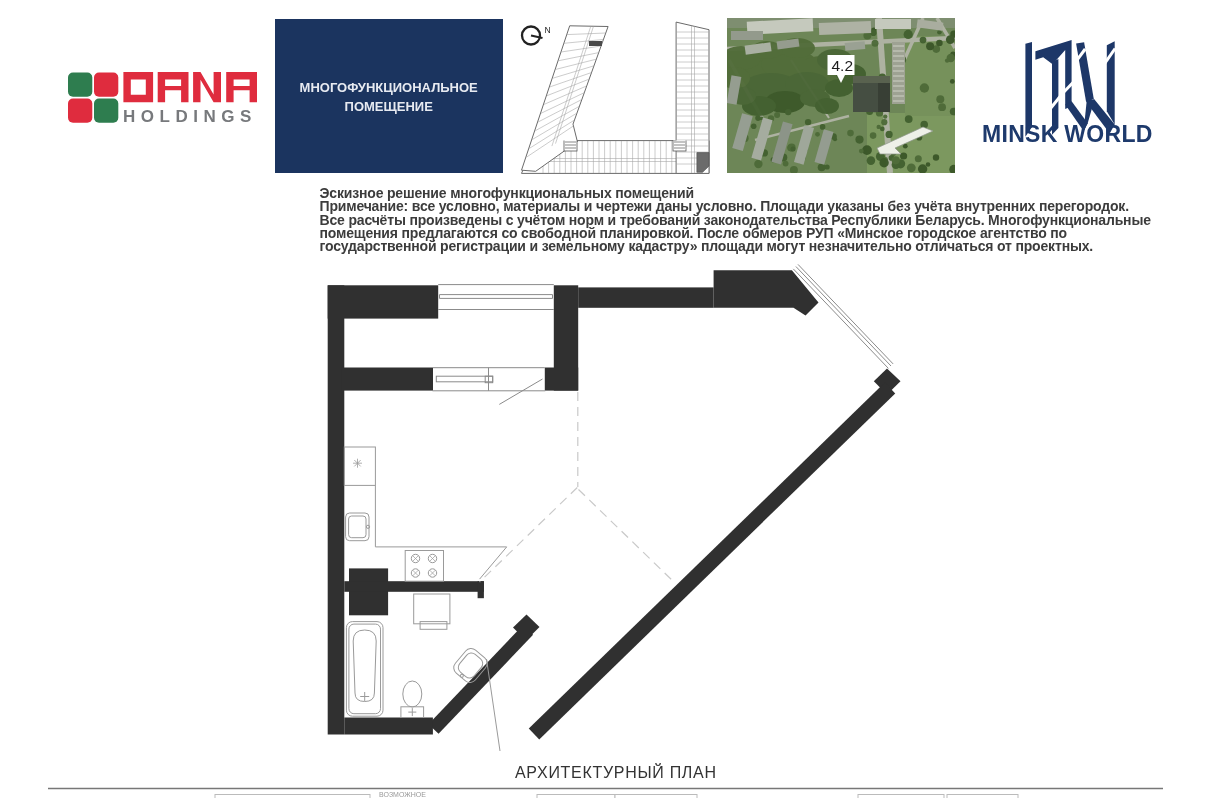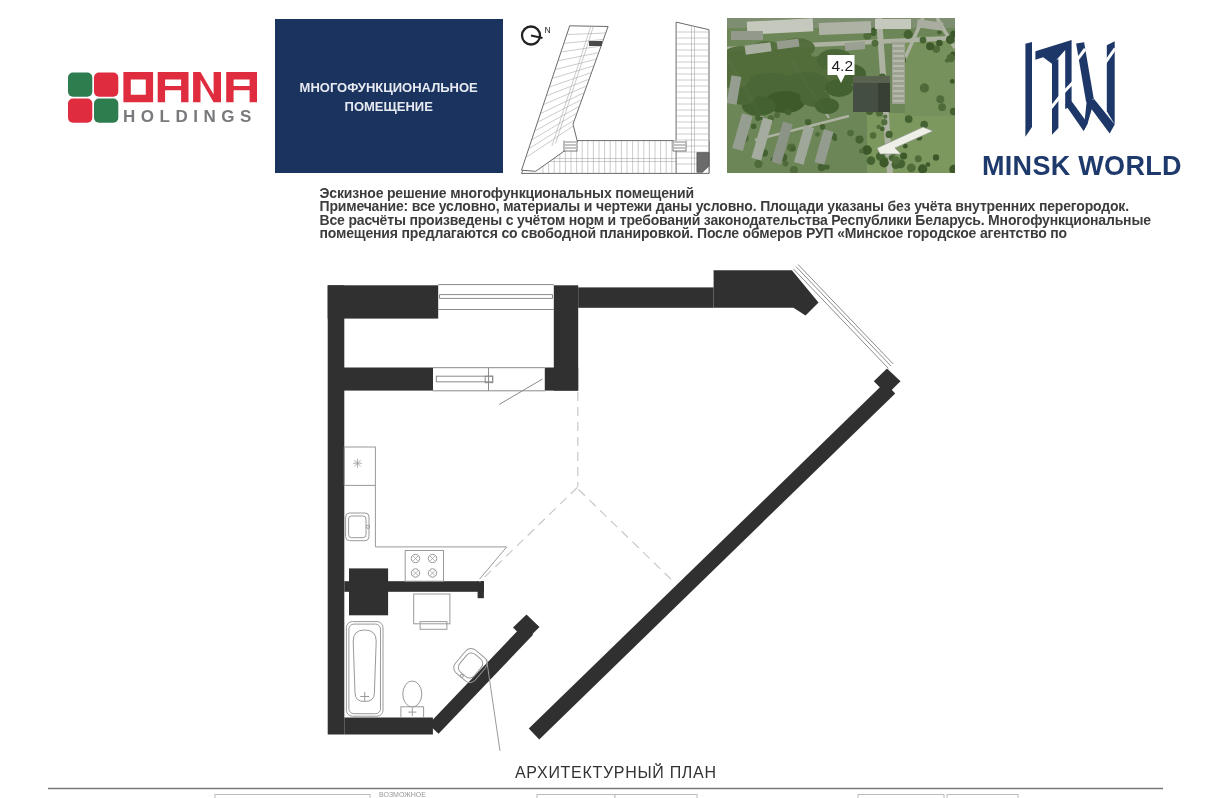--- a/index.html
+++ b/index.html
@@ -351,27 +351,28 @@
     <path d="M82.8,7.2 L90.7,3.2 L90.7,86.4 L82.8,73.2 Z"></path>
   </g>
   <g stroke="#ffffff" stroke-width="3">
     <line x1="22" y1="76" x2="36.5" y2="58"></line>
     <line x1="37" y1="57" x2="49" y2="44.5"></line>
     <line x1="50.6" y1="25.3" x2="61.2" y2="11"></line>
     <line x1="80.4" y1="25.9" x2="91.1" y2="10.5"></line>
   </g>
 </svg>
 
-<div class="abs nw" style="left:982px;top:151px;color:#1e3a6c;font-size:27px;font-weight:bold;letter-spacing:0.3px;">MINSK WORLD</div>
+<div class="abs nw" style="left:982px;top:121px;color:#1e3a6c;font-size:23px;font-weight:bold;letter-spacing:0.3px;">MINSK WORLD</div>
 
 <div class="abs" style="left:319.5px;top:187px;font-size:14px;font-weight:bold;color:#3c3c3c;line-height:13.3px;letter-spacing:-0.17px;">
 <div class="nw">Эскизное решение многофункциональных помещений</div>
 <div class="nw">Примечание: все условно, материалы и чертежи даны условно. Площади указаны без учёта внутренних перегородок.</div>
 <div class="nw">Все расчёты произведены с учётом норм и требований законодательства Республики Беларусь. Многофункциональные</div>
 <div class="nw">помещения предлагаются со свободной планировкой. После обмеров РУП «Минское городское агентство по</div>
+<div class="nw">государственной регистрации и земельному кадастру» площади могут незначительно отличаться от проектных.</div>
 </div>
 
 <svg class="abs" style="left:0px;top:0px;" width="1227" height="798" viewBox="0 0 1227 798">
 
   <rect x="327.7" y="285.3" width="16.6" height="449.2" fill="#303030"></rect>
 
   <rect x="327.7" y="285.3" width="110.5" height="33.3" fill="#303030"></rect>
 
   <rect x="341.8" y="367.5" width="91.2" height="23.1" fill="#303030"></rect>
 

